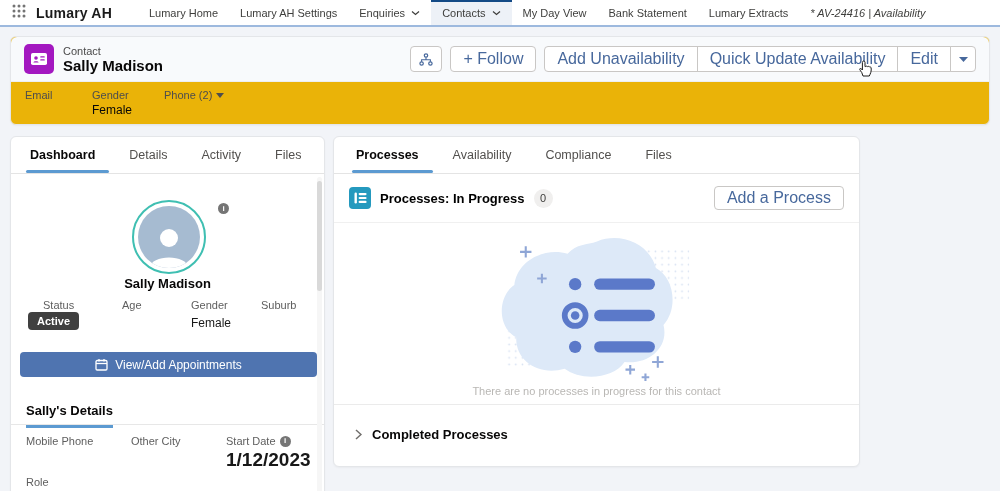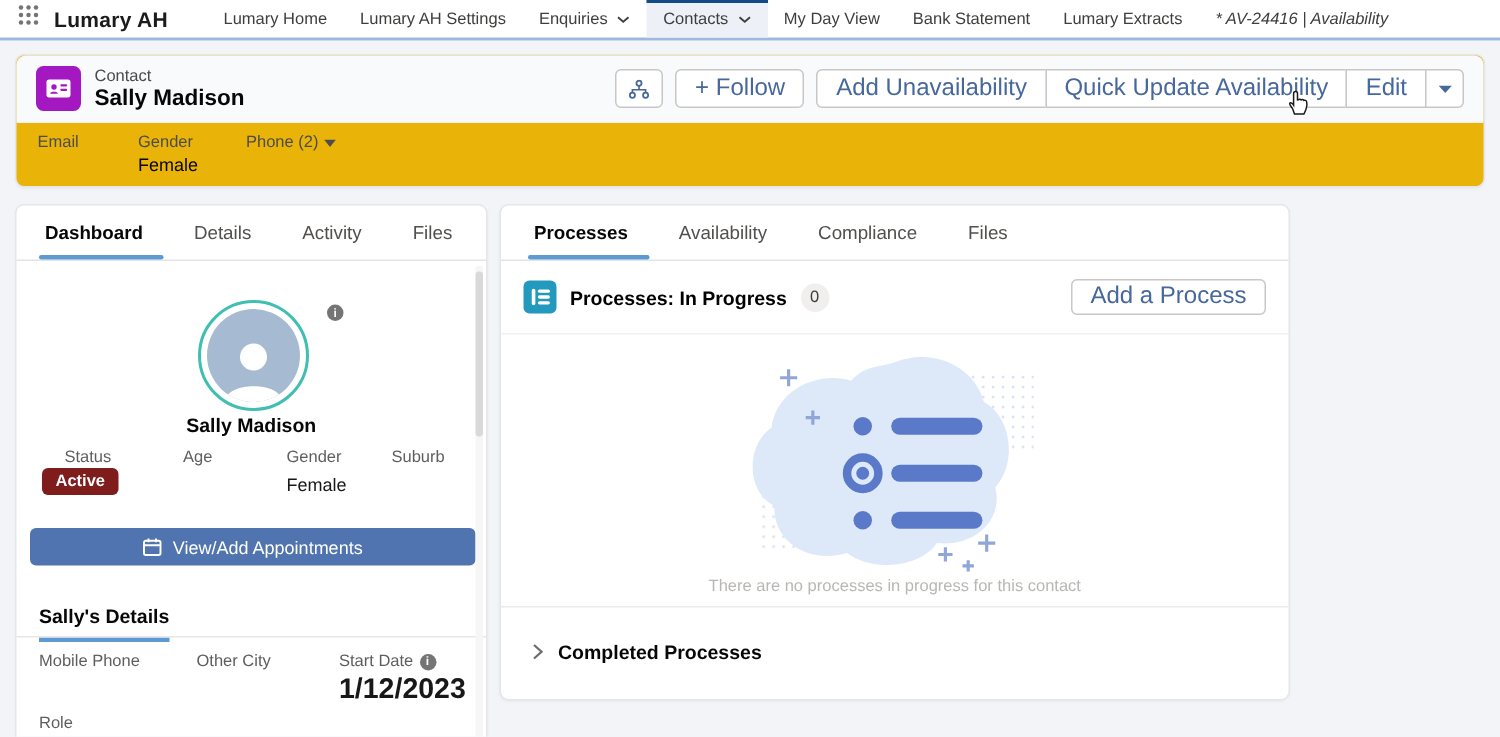--- a/index.html
+++ b/index.html
@@ -53,21 +53,21 @@
 
   
   .info-dot { position:absolute; width:11px; height:11px; border-radius:50%; background:#757575; color:#fff;
               font-size:8px; font-weight:700; display:flex; align-items:center; justify-content:center; line-height:1; cursor:pointer; }
   .avatar-wrap { position:absolute; left:121px; top:63px; width:74px; height:74px; border-radius:50%;
                  border:2px solid #3fbfb2; display:flex; align-items:center; justify-content:center; }
   .avatar { width:62px; height:62px; border-radius:50%; background:#a6bbd1; overflow:hidden; display:flex; align-items:flex-end; justify-content:center; }
   .profile-name { position:absolute; top:139px; left:0; width:100%; text-align:center; font-size:13px; font-weight:700; color:#080707; }
   .sum-label { position:absolute; top:162px; font-size:11px; color:#5e5e5e; }
   .sum-value { position:absolute; top:179px; font-size:12px; color:#181818; }
-  .badge-active { position:absolute; left:17px; top:175px; background:#7f1d1d; color:#fff; font-size:11px; font-weight:700;
+  .badge-active { position:absolute; left:17px; top:175px; background:#404040; color:#fff; font-size:11px; font-weight:700;
                   padding:3px 9px; border-radius:4px; cursor:default; }
   .appt-btn { position:absolute; left:9px; top:215px; width:297px; height:25px; background:#4f74b0; border:none; border-radius:4px;
               color:#fff; font-size:12px; font-family:"Liberation Sans", sans-serif; display:flex; align-items:center; justify-content:center; gap:7px; cursor:pointer; }
   .details-heading { position:absolute; left:15px; top:266px; font-size:13px; font-weight:700; color:#080707;
                      padding-bottom:7px; border-bottom:3px solid #5c9ad1; }
   .details-divider { position:absolute; left:0; top:287px; width:100%; height:1px; background:#e7e7e7; }
   .det-label { position:absolute; top:298px; font-size:11px; color:#5e5e5e; display:flex; align-items:center; gap:4px; }
   .det-value { position:absolute; top:312px; font-size:19px; font-weight:700; color:#181818; }
   .role-label { position:absolute; left:15px; top:339px; font-size:11px; color:#5e5e5e; }
   .lscrollbar { position:absolute; right:2px; top:40px; width:5px; height:345px; background:#f6f6f6; border-radius:3px; }

